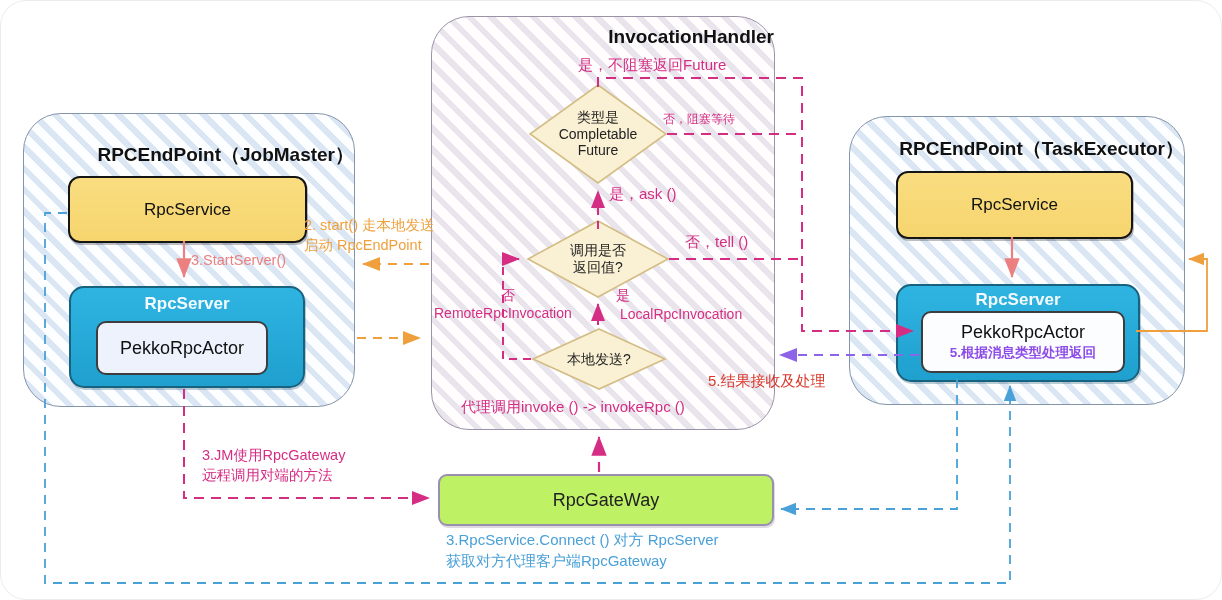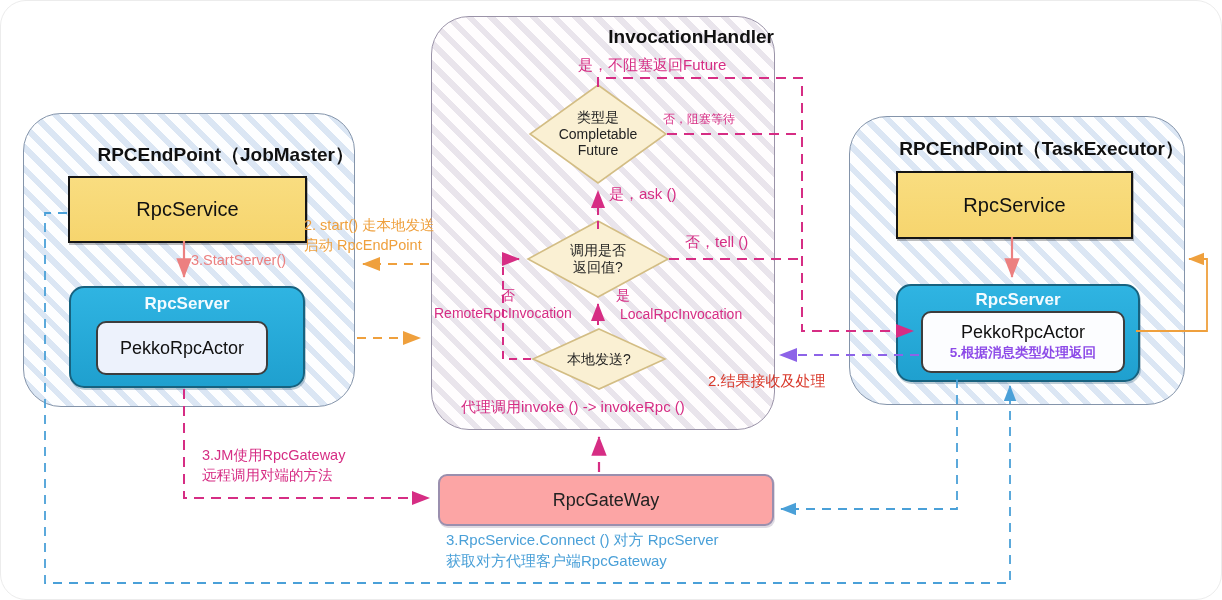--- a/index.html
+++ b/index.html
@@ -13,36 +13,36 @@
     background:repeating-linear-gradient(45deg,rgba(122,162,212,0.26) 0px,rgba(122,162,212,0.26) 6px,rgba(255,255,255,0) 6px,rgba(255,255,255,0) 15px),#fdfeff;
     border:1.6px solid #8494aa;border-radius:38px;
   }
   .hatch-purple{
     background:repeating-linear-gradient(45deg,rgba(156,142,172,0.22) 0px,rgba(156,142,172,0.22) 6px,rgba(255,255,255,0) 6px,rgba(255,255,255,0) 15px),#fffdfe;
     border:1.6px solid #9a93a8;border-radius:38px;
   }
   .ep-title{position:absolute;left:0;right:0;text-align:right;font-size:19px;font-weight:bold;color:#111;}
   .box-yellow{
     position:absolute;background:linear-gradient(180deg,#f9dd80,#f6d56e);
-    border:2px solid #151515;border-radius:0;
+    border:2px solid #151515;border-radius:12px;
     display:flex;align-items:center;justify-content:center;
-    font-size:20px;color:#111;box-shadow:1px 2px 0 rgba(0,0,0,0.25);text-align:center;
+    font-size:17px;color:#111;box-shadow:1px 2px 0 rgba(0,0,0,0.25);text-align:center;
   }
   .box-blue{
     position:absolute;background:linear-gradient(180deg,#2fb4e2,#1fa0cf);
     border:2px solid #17627f;border-radius:15px;box-shadow:1px 2px 0 rgba(0,60,90,0.25);
   }
   .blue-label{position:absolute;left:0;right:0;top:6px;text-align:center;color:#f3fbff;font-size:17px;font-weight:600;}
   .box-inner{
     position:absolute;background:#edf2fc;border:2px solid #3d3d3d;border-radius:10px;
     display:flex;flex-direction:column;align-items:center;justify-content:center;
     font-size:18px;color:#111;
   }
   .gateway{
-    position:absolute;background:#fca5a5;border:2px solid #9a8fae;border-radius:9px;
+    position:absolute;background:#bef264;border:2px solid #9a8fae;border-radius:9px;
     display:flex;align-items:center;justify-content:center;font-size:18px;color:#222;
     box-shadow:1px 2px 0 rgba(90,70,110,0.2);
   }
   .lbl{position:absolute;white-space:nowrap;line-height:1.4;}
   .pink{color:#d62d84;}
   .salmon{color:#ec8080;}
   .orange{color:#efa03d;}
   .blue-t{color:#4aa0d8;}
   .purple-t{color:#8d4be8;}
   .red-t{color:#d9382a;}
@@ -166,15 +166,15 @@
     <div>启动 RpcEndPoint</div>
   </div>
   <div class="lbl blue-t" style="left:445px;top:528px;font-size:15px;">
     <div>3.RpcService.Connect () 对方 RpcServer</div>
     <div>获取对方代理客户端RpcGateway</div>
   </div>
   <div class="lbl pink" style="left:201px;top:444px;font-size:14.5px;">
     <div>3.JM使用RpcGateway</div>
     <div>远程调用对端的方法</div>
   </div>
-  <div class="lbl red-t" style="left:707px;top:369px;font-size:15px;">2.结果接收及处理</div>
+  <div class="lbl red-t" style="left:707px;top:369px;font-size:15px;">5.结果接收及处理</div>
 
 </div>
 
 </body></html>

